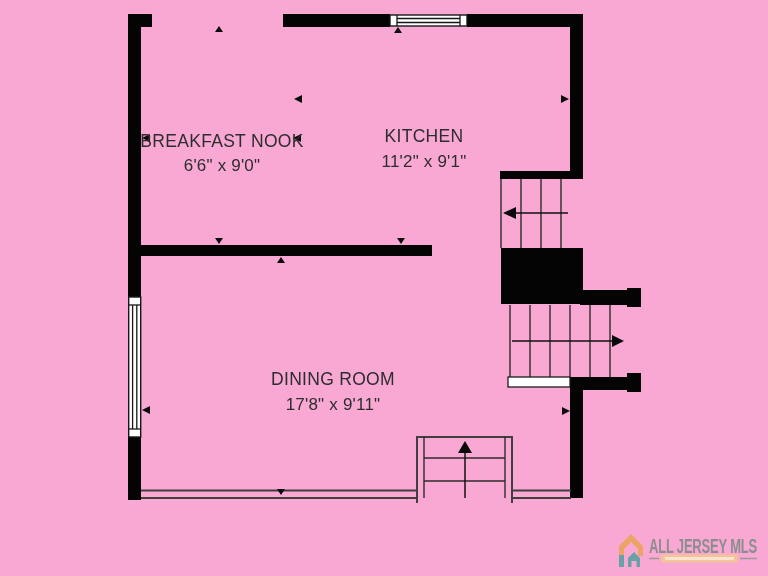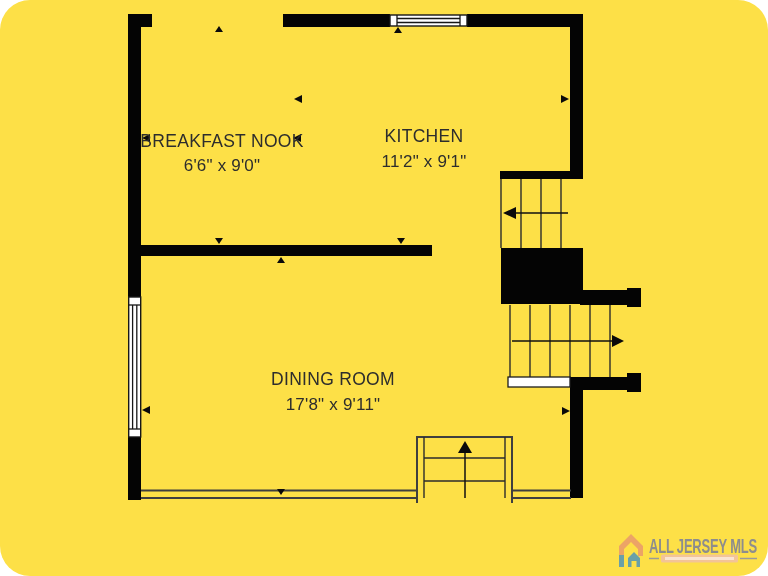--- a/index.html
+++ b/index.html
@@ -1,19 +1,18 @@
 <!DOCTYPE html>
 <html><head>
 <meta charset="utf-8">
 <style>
   html,body{margin:0;padding:0;background:#ffffff;}
   .canvas{
-    position:relative;width:768px;height:576px;background:#fde047;overflow:hidden;
+    position:relative;width:768px;height:576px;background:#f9a8d4;overflow:hidden;
     font-family:"Liberation Sans", sans-serif;
-    border-radius:30px;
   }
   svg{position:absolute;left:0;top:0;}
   .room-name{font-size:17.5px;fill:#2d2d2d;letter-spacing:0.3px;}
   .room-dims{font-size:17px;fill:#2d2d2d;letter-spacing:0.2px;}
   .logo-name{font-size:19.5px;font-weight:bold;letter-spacing:-0.3px;}
   .wall{fill:#040404;}
   .thinwall{stroke:#3f3f3f;stroke-width:2;fill:none;}
   .tread{stroke:#2b2b2b;stroke-width:1.4;}
   .winline{stroke:#171717;stroke-width:1.3;}
   .arrowline{stroke:#111111;stroke-width:1.5;}

